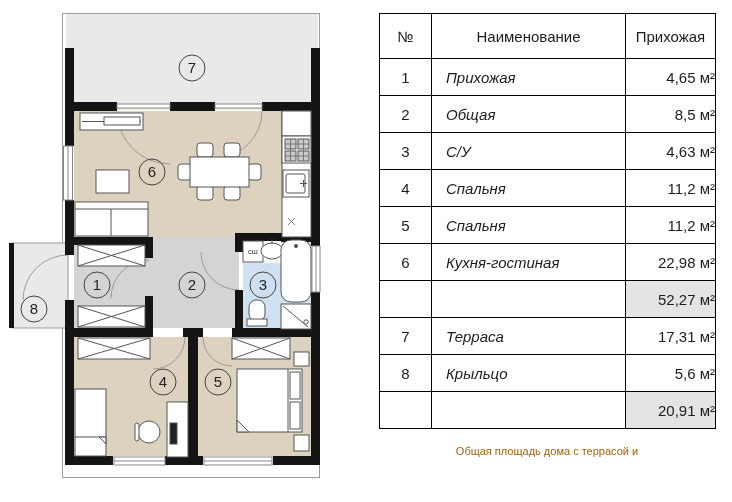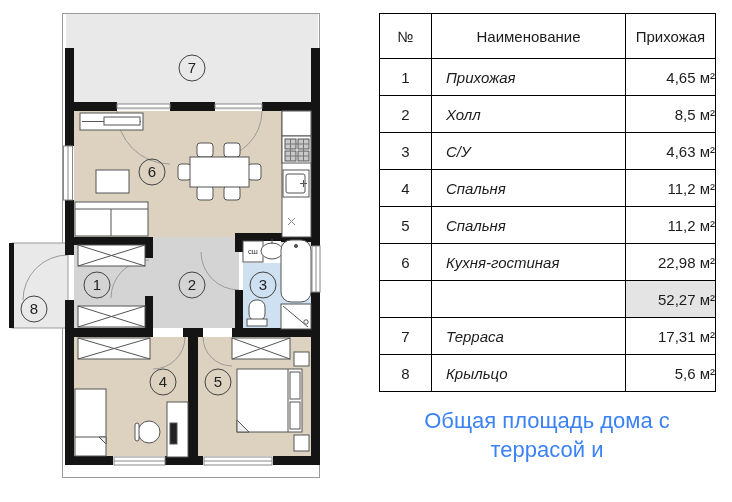--- a/index.html
+++ b/index.html
@@ -14,21 +14,21 @@
   table.area-table td, table.area-table th {
     border:1px solid #000; font-size:15px; font-weight:400; color:#1c1c1c;
     height:37px; vertical-align:middle; background:#fff;
   }
   table.area-table tr.hdr th { height:45px; text-align:center; font-size:15px; }
   col.c-num { width:52px; } col.c-name { width:194px; } col.c-area { width:90px; }
   td.num { text-align:center; }
   td.name { text-align:left; padding-left:14px;font-style:italic; }
   td.area { text-align:right; }
   tr.subtotal td.area { background:#e4e4e4; }
-  .caption { margin-top:15px; text-align:center; font-size:22px; line-height:1.3; color:#3b82f6; }
+  .caption { margin-top:15px; text-align:center; font-size:11px; line-height:1.3; color:#a16207; }
 </style>
 </head>
 <body>
 
 <div class="page">
 
   <div class="plan-wrap">
     <svg width="370" height="502" viewBox="0 0 370 502" xmlns="http://www.w3.org/2000/svg">
 
       <rect x="62.5" y="13.5" width="257" height="464" fill="none" stroke="#9a9a9a" stroke-width="1"></rect>
@@ -276,21 +276,21 @@
         <th>Наименование</th>
         <th>Прихожая</th>
       </tr>
       <tr>
         <td class="num">1</td>
         <td class="name">Прихожая</td>
         <td class="area">4,65 м²</td>
       </tr>
       <tr>
         <td class="num">2</td>
-        <td class="name">Холл</td>
+        <td class="name">Общая</td>
         <td class="area">8,5 м²</td>
       </tr>
       <tr>
         <td class="num">3</td>
         <td class="name">С/У</td>
         <td class="area">4,63 м²</td>
       </tr>
       <tr>
         <td class="num">4</td>
         <td class="name">Спальня</td>
@@ -314,20 +314,25 @@
       <tr>
         <td class="num">7</td>
         <td class="name">Терраса</td>
         <td class="area">17,31 м²</td>
       </tr>
       <tr>
         <td class="num">8</td>
         <td class="name">Крыльцо</td>
         <td class="area">5,6 м²</td>
       </tr>
+      <tr class="subtotal">
+        <td class="num"></td>
+        <td class="name"></td>
+        <td class="area">20,91 м²</td>
+      </tr>
     </tbody>
       </table>
 
     <div class="caption">
       <div>Общая площадь дома с террасой и</div>
     </div>
   </div>
 
 </div>
 

